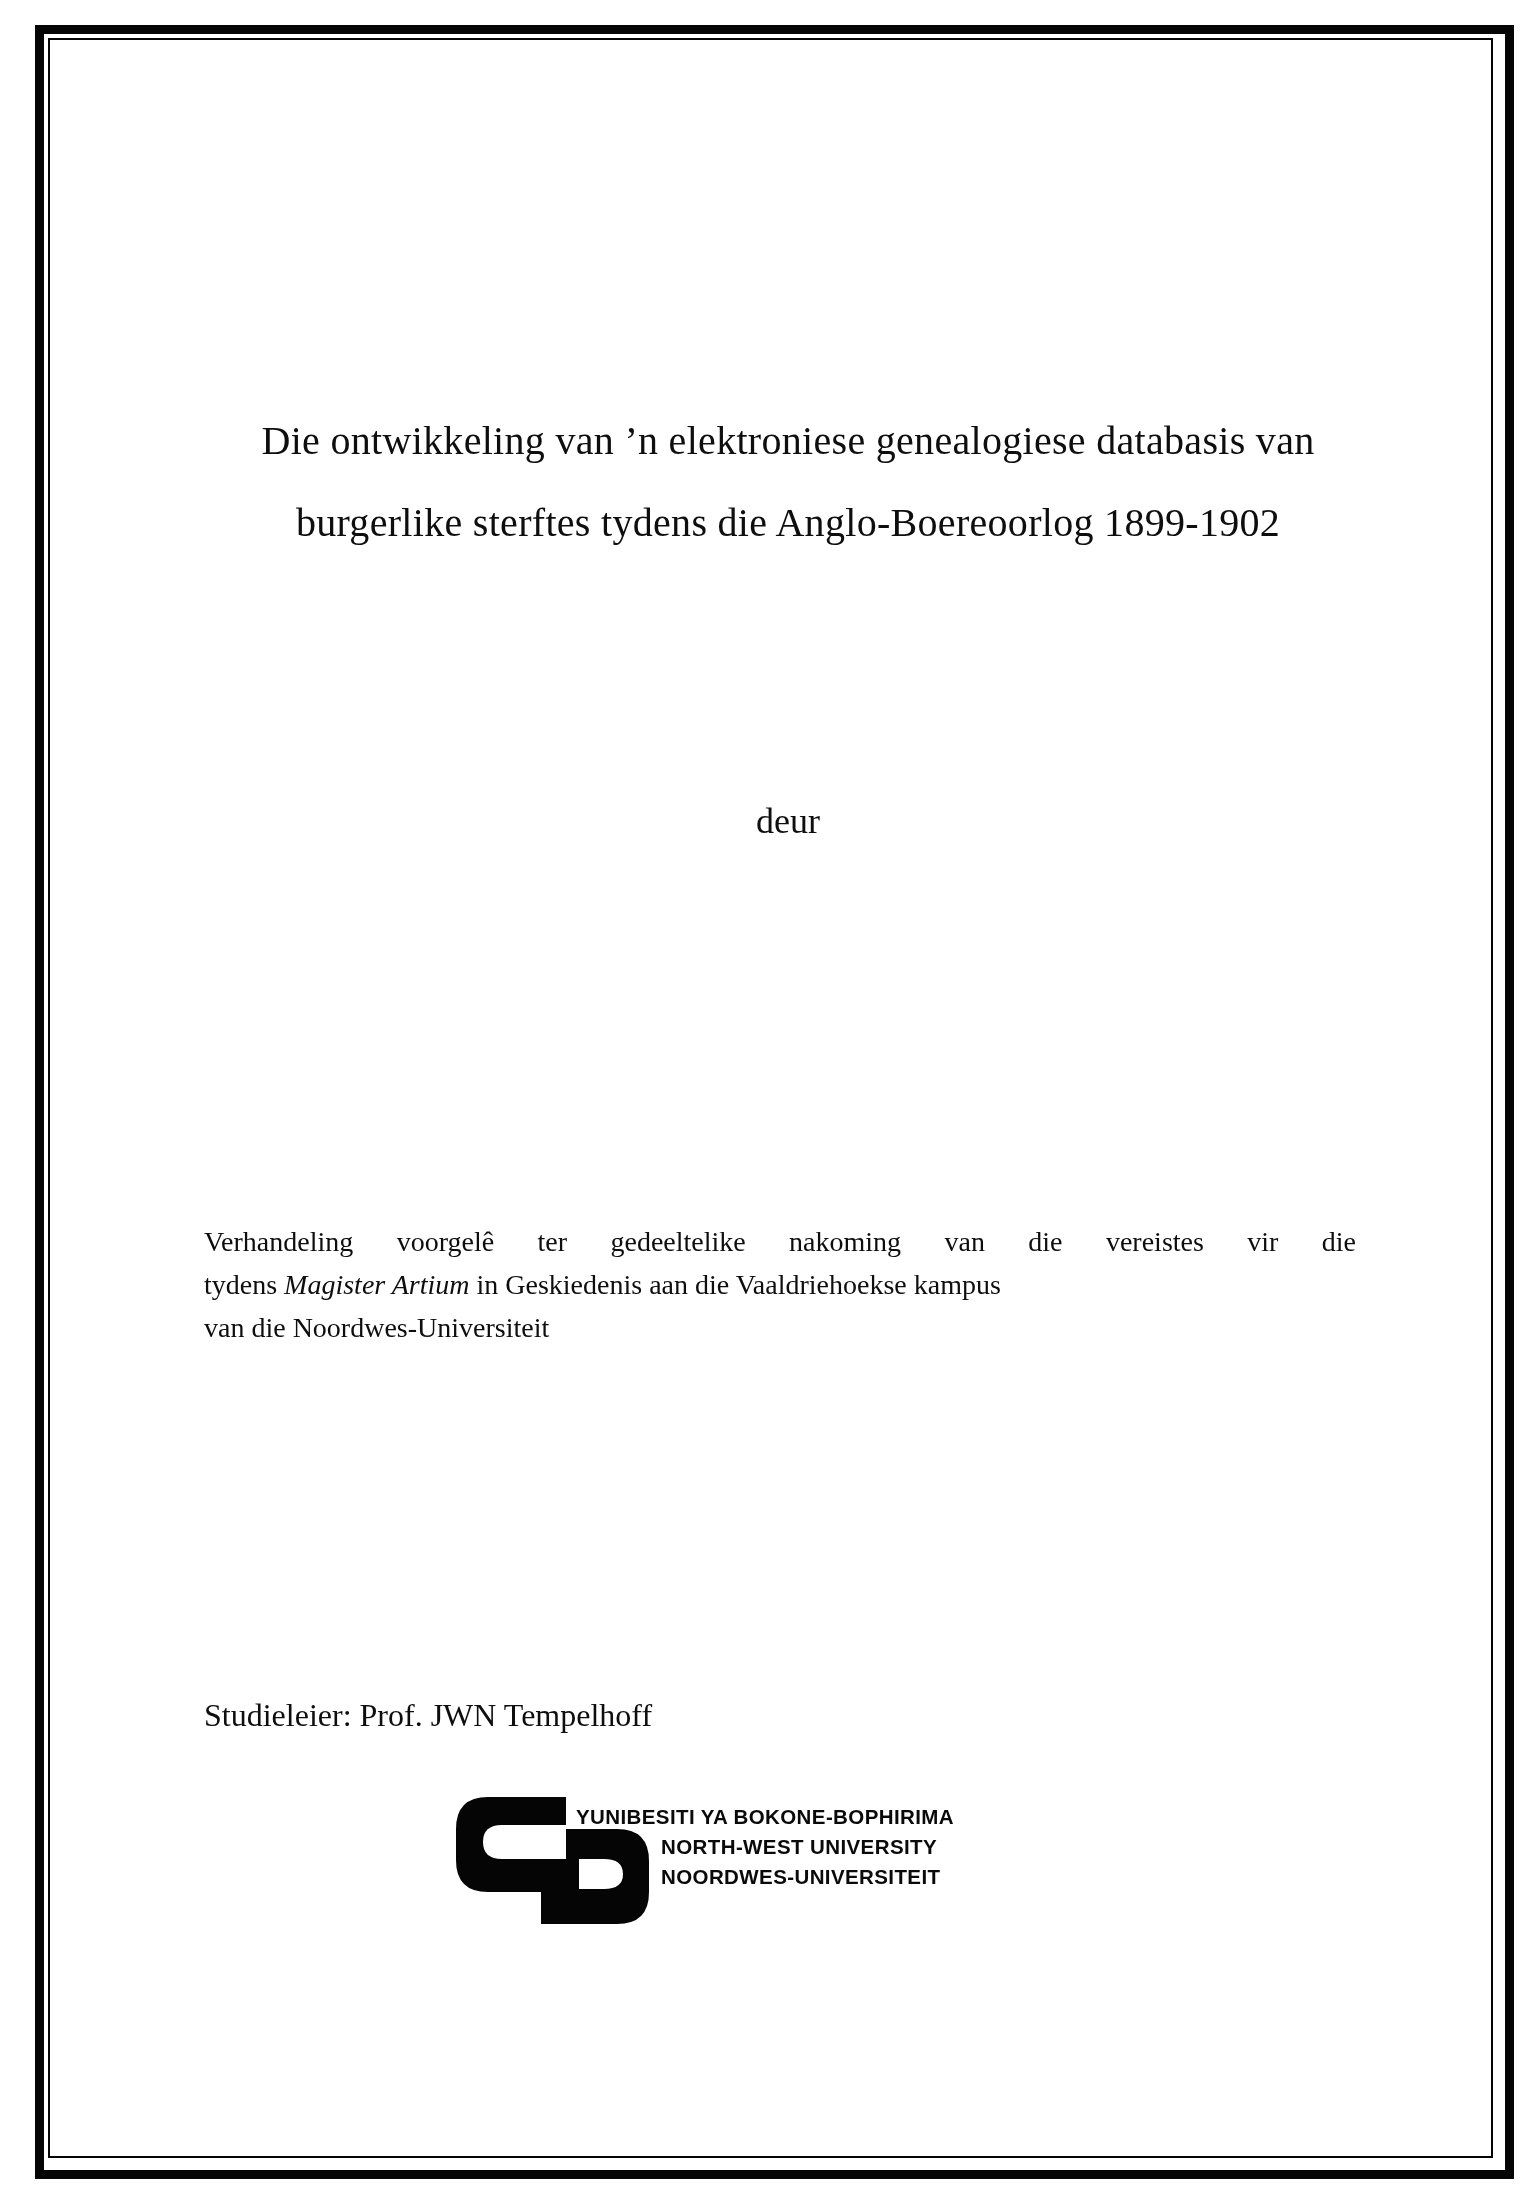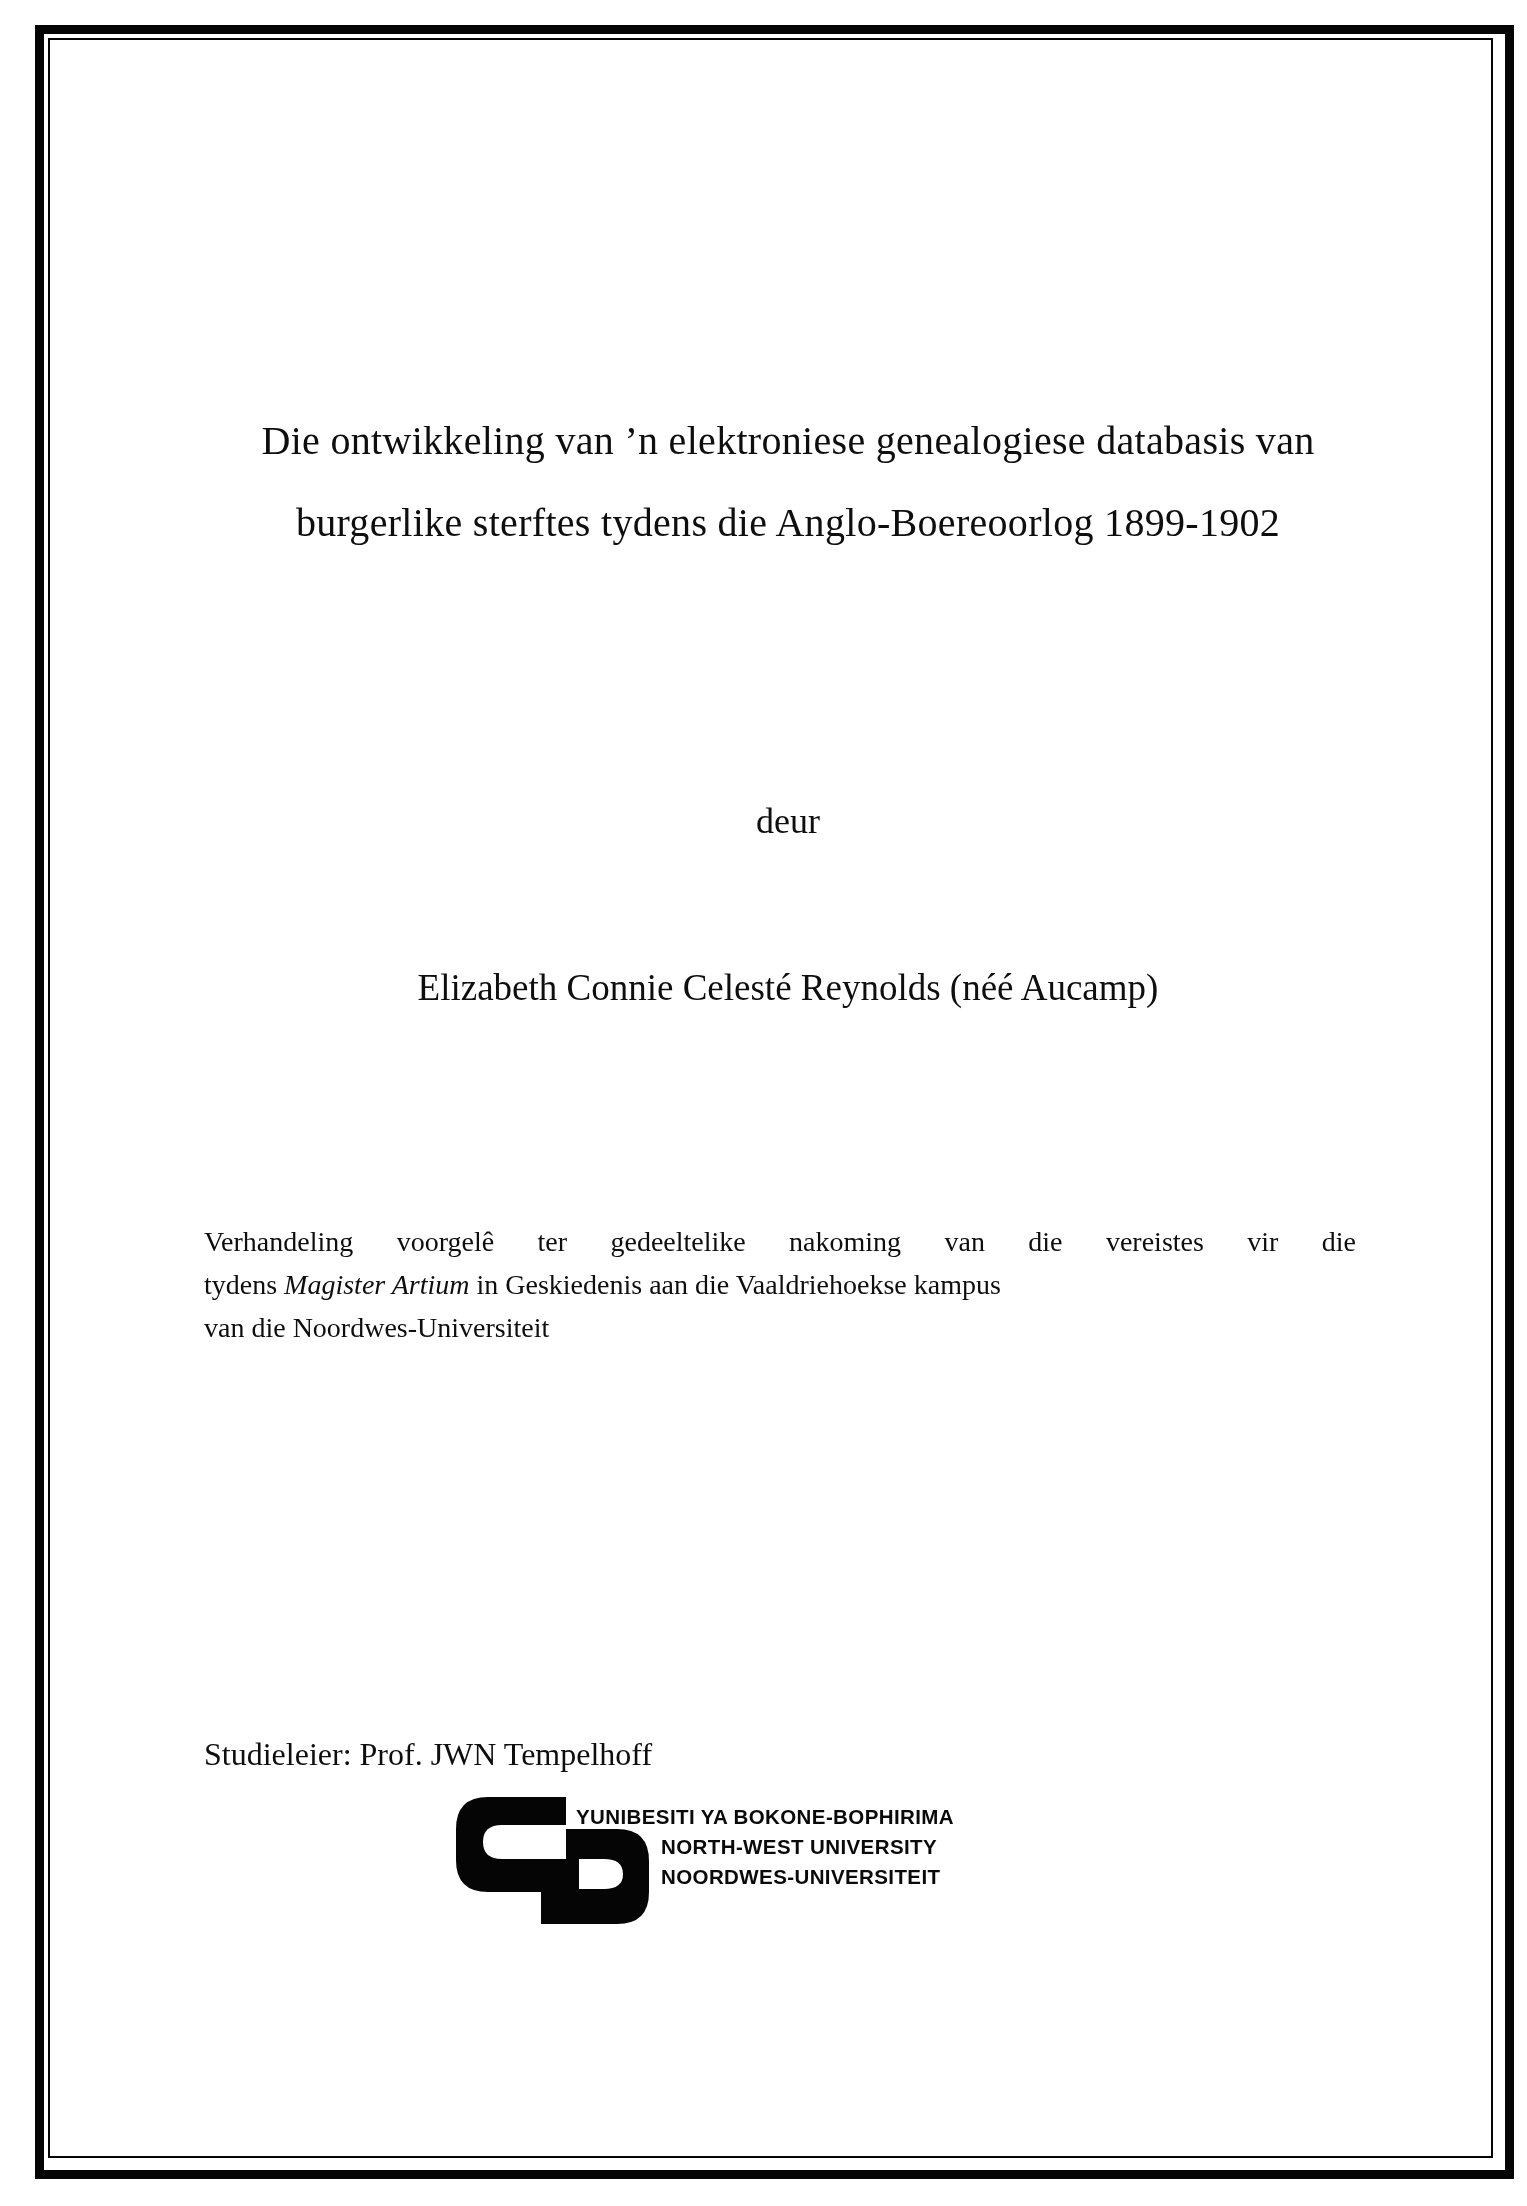--- a/index.html
+++ b/index.html
@@ -62,21 +62,21 @@
   .statement-line-justified {
     text-align: justify;
     text-align-last: justify;
   }
   .italic {
     font-style: italic;
   }
   .supervisor-block {
     position: absolute;
     left: 192px;
-    top: 1730px;
+    top: 1691px;
     font-size: 32px;
     line-height: 48px;
     text-align: left;
   }
   .logo {
     position: absolute;
     left: 444px;
     top: 1797px;
     width: 640px;
     height: 130px;
@@ -112,21 +112,20 @@
   <div class="frame-outer"></div>
   <div class="frame-inner"></div>
 
   <div class="centered-block title-block">
     <div>Die ontwikkeling van ’n elektroniese genealogiese databasis van</div>
     <div>burgerlike sterftes tydens die Anglo-Boereoorlog 1899-1902</div>
   </div>
 
   <div class="centered-block byline-block">deur</div>
 
-  <div class="centered-block author-block">Elizabeth Connie Celesté Reynolds (néé Aucamp)</div>
 
   <div class="statement-block">
     <div class="statement-line-justified">Verhandeling voorgelê ter gedeeltelike nakoming van die vereistes vir die</div>
     <div><span>tydens </span><span class="italic">Magister Artium</span><span> in Geskiedenis aan die Vaaldriehoekse kampus</span></div>
     <div>van die Noordwes-Universiteit</div>
   </div>
 
   <div class="supervisor-block">
     <div>Studieleier: Prof. JWN Tempelhoff</div>
   </div>

